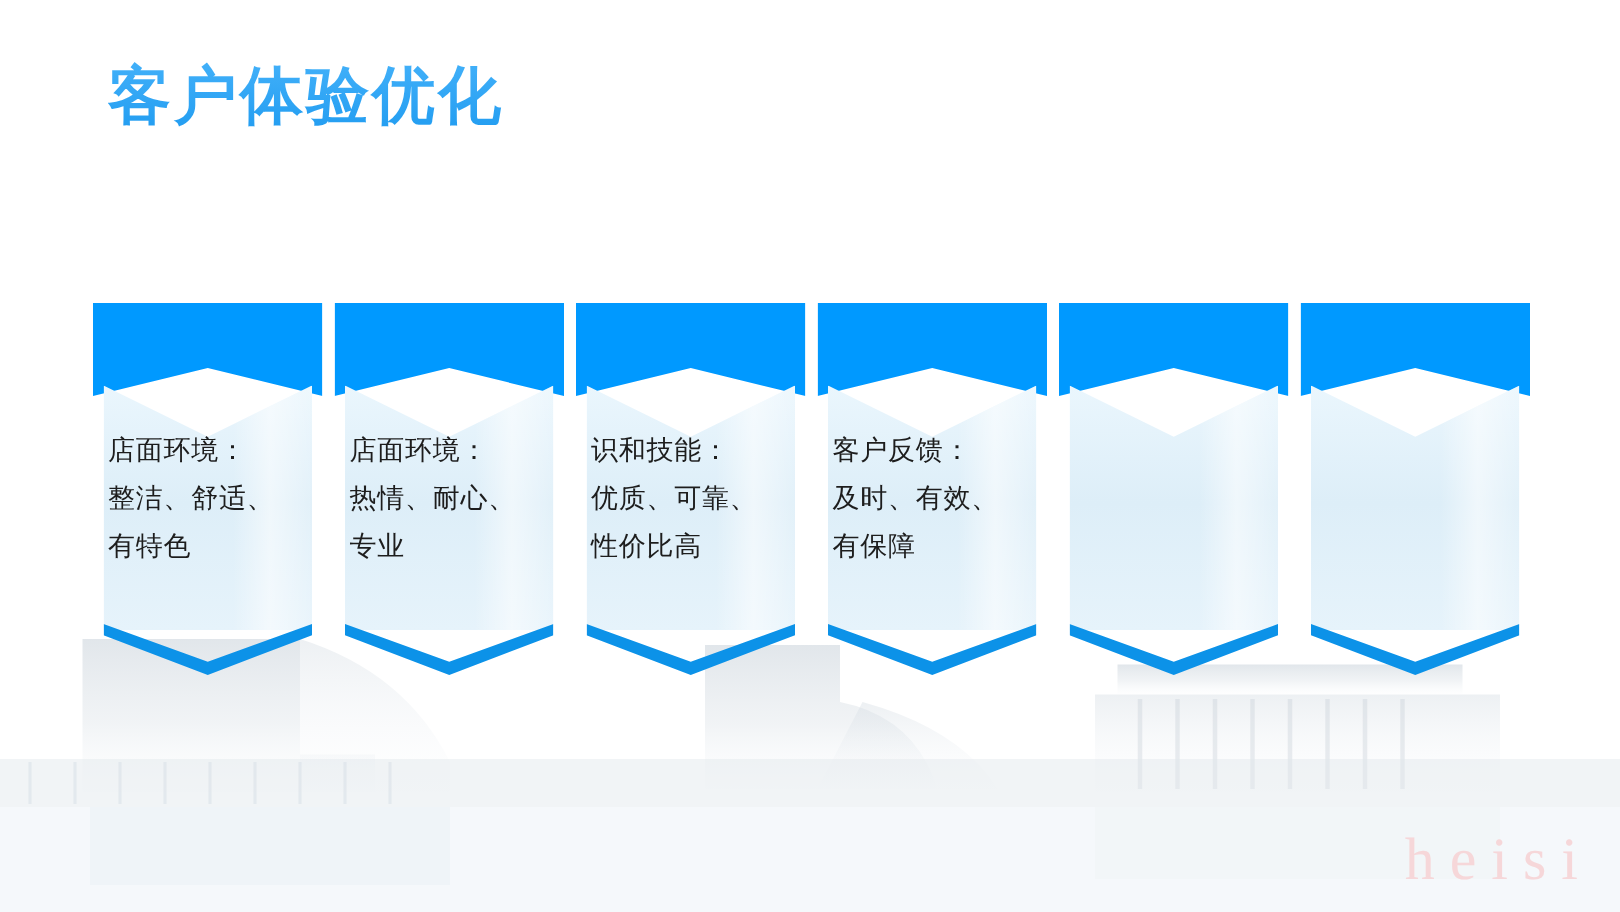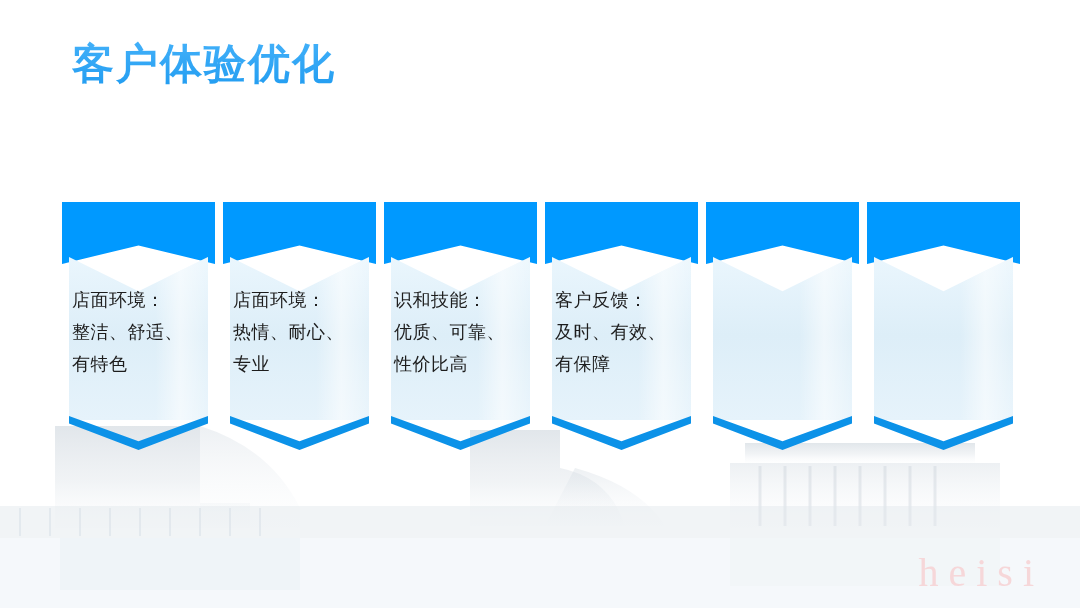--- a/index.html
+++ b/index.html
@@ -130,21 +130,21 @@
     line-height: 32px;
     color: #1d1d1d;
     letter-spacing: 0.5px;
     text-align: left;
     white-space: pre-line;
   }
 
   
   .watermark {
     position: absolute;
-    right: 36px;
+    right: 18px;
     bottom: 12px;
     font-family: "Liberation Serif", "DejaVu Serif", serif;
     font-size: 40px;
     letter-spacing: 10px;
     color: #f6d7d9;
     user-select: none;
     margin-top: 35px;
   }
 </style>
 </head>

